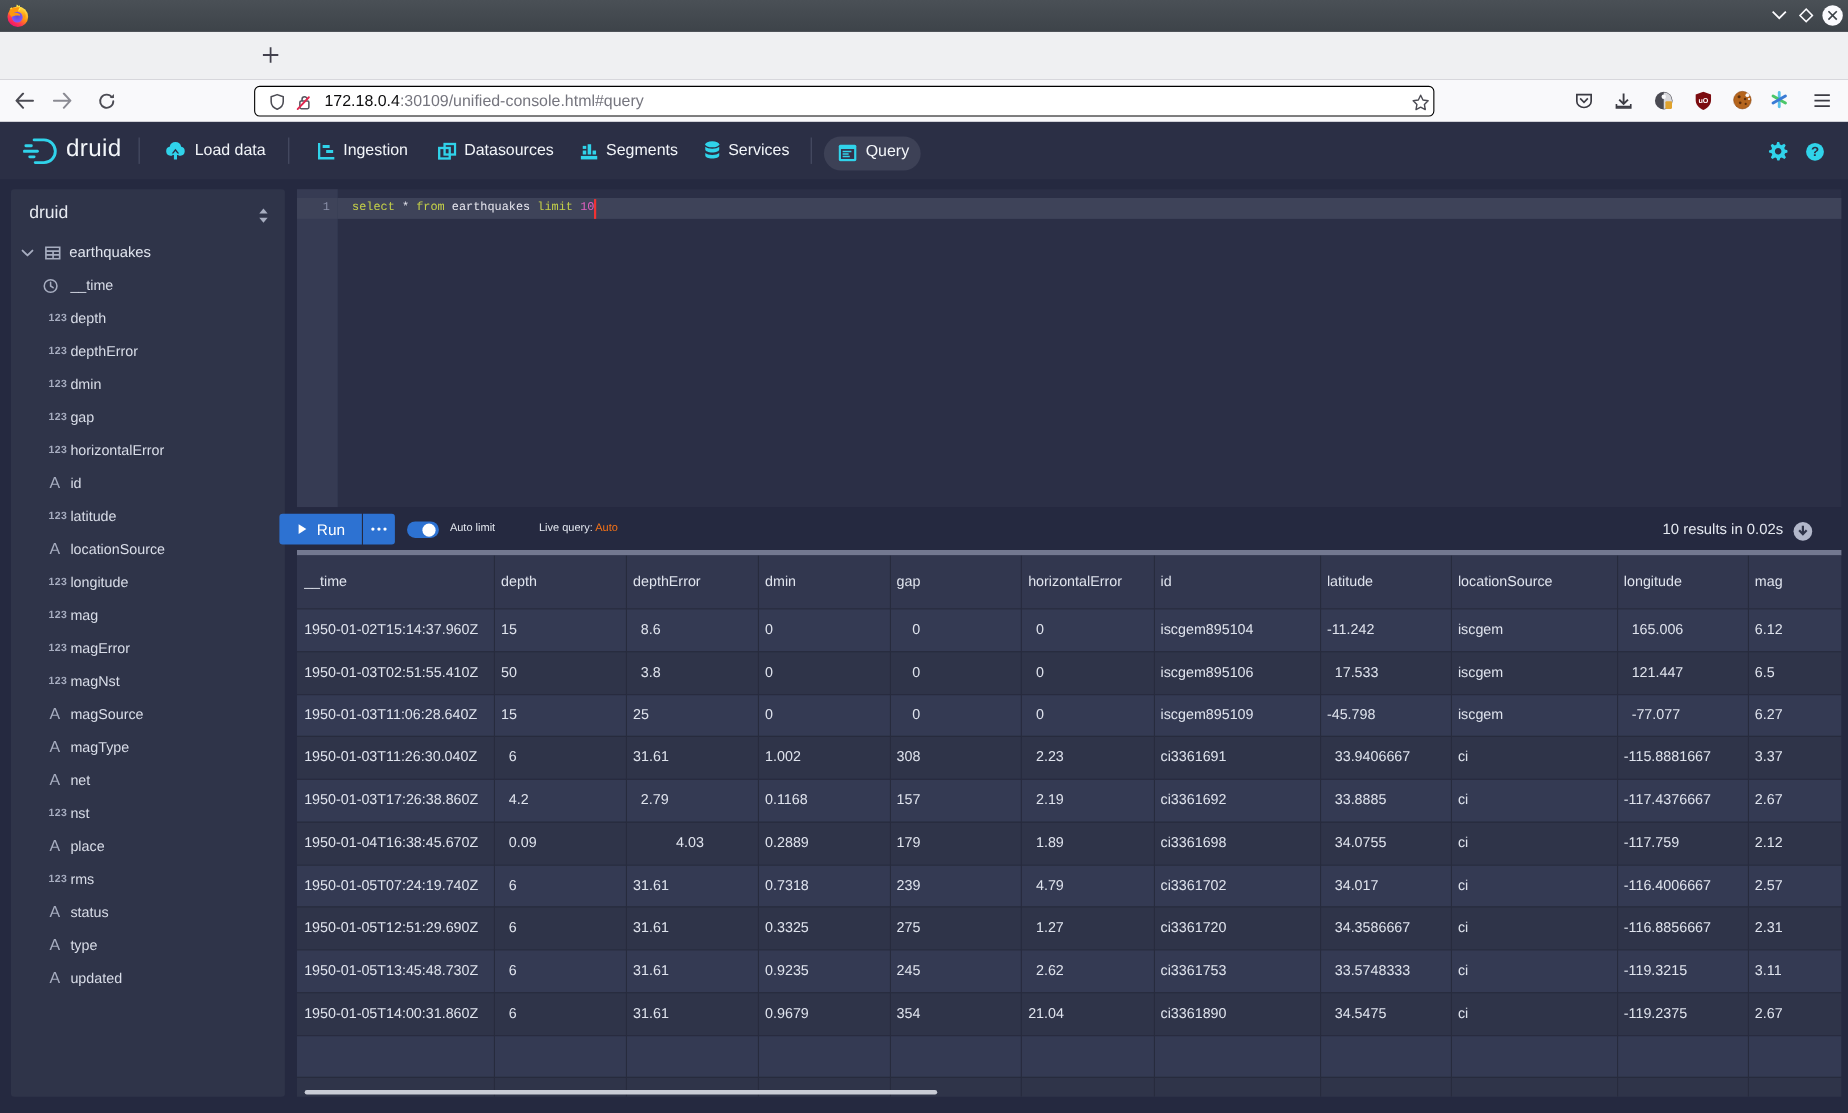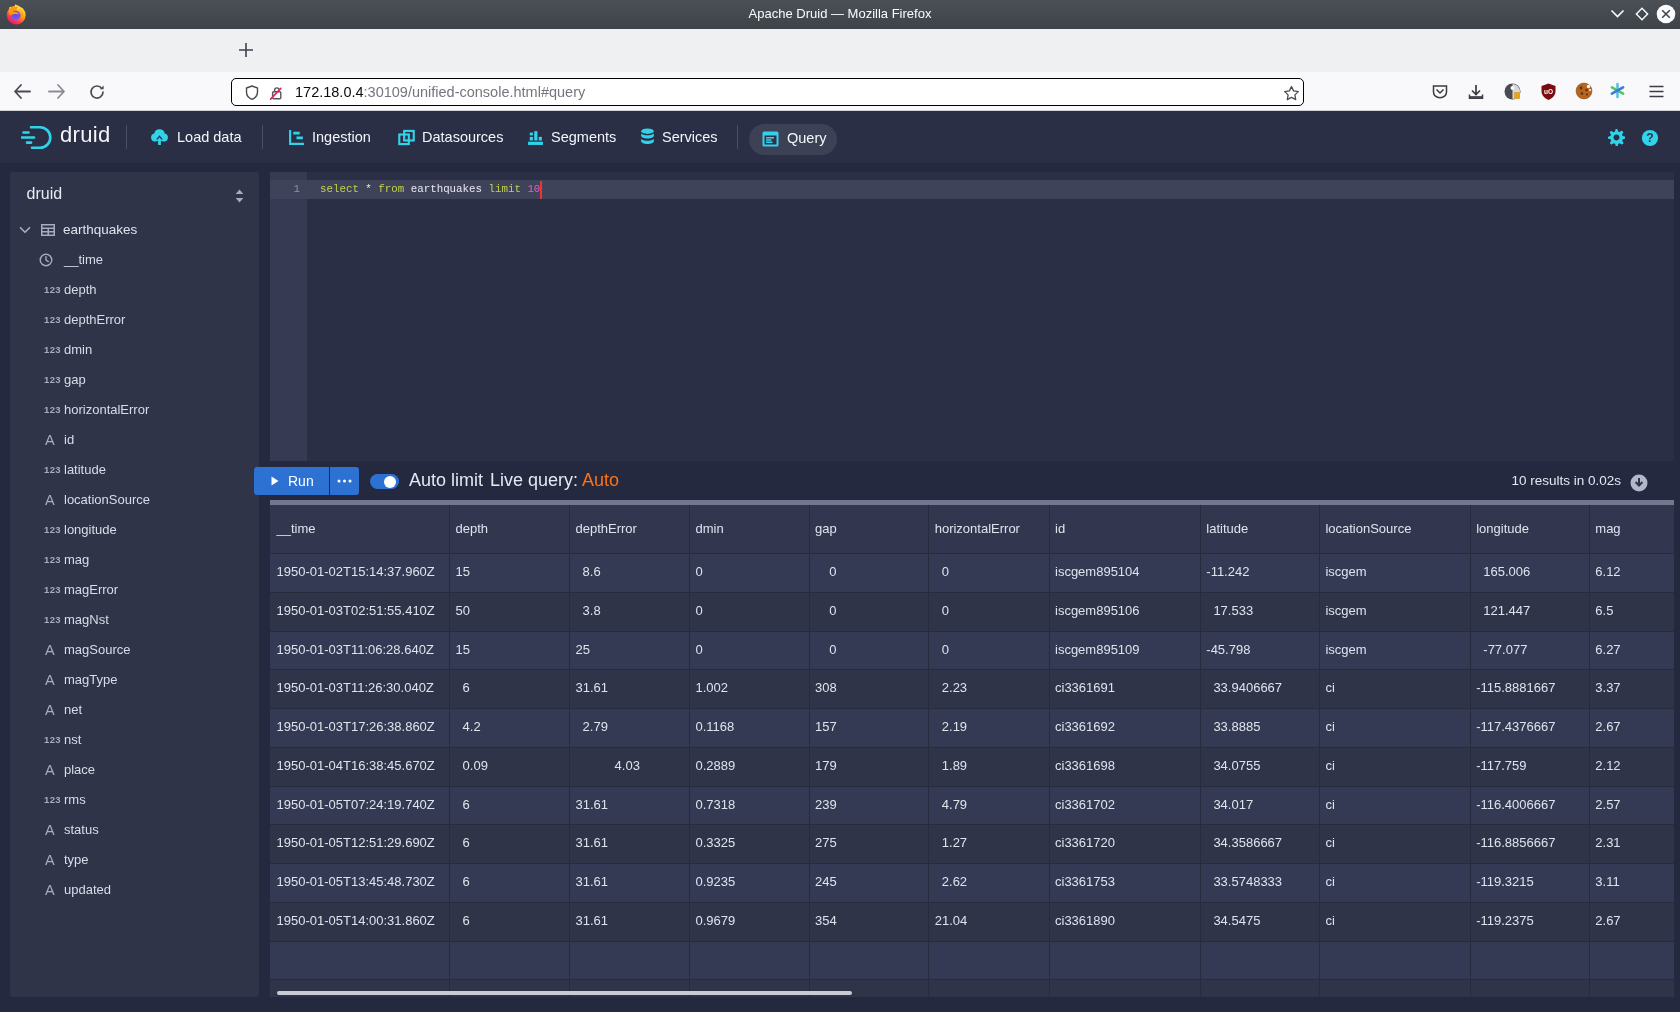--- a/index.html
+++ b/index.html
@@ -44,21 +44,21 @@
   #code { left:50px; top:8px; height:19px; line-height:19px;
     font-family:"Liberation Mono",monospace; font-size:10.8px; color:#e8e8f0; white-space:pre; }
   .kw { color:#c5d148; } .num { color:#e060c0; }
 
   
   #runbar { left:254px; top:461px; width:1404px; height:39px; }
   #runbtn { left:0; top:6px; width:75px; height:28px; background:#2d72d2; border-radius:3px 0 0 3px; }
   #dotsbtn { left:76px; top:6px; width:29px; height:28px; background:#2d72d2; border-radius:0 3px 3px 0; }
   #toggle { left:116px; top:13px; width:29px; height:15px; background:#2d72d2; border-radius:8px; }
   #toggle .kn { left:14px; top:1.5px; width:12px; height:12px; background:#fff; border-radius:50%; }
-  .rbtxt { top:0; height:39px; line-height:39px; color:#e4e8f0; font-size:18px; }
+  .rbtxt { top:0; height:39px; line-height:39px; color:#e4e8f0; font-size:10px; }
 
   #divider { left:270px; top:500px; width:1404px; height:5px; background:#737890; }
 
   
   #rtable { left:270px; top:505px; width:1404px; height:492px; background:#2f3449; overflow:hidden; }
   #thead { left:0; top:0; width:1404px; height:48px; background:#32374f; }
   .th { top:0; height:48px; line-height:48px; font-size:13px; color:#dfe3ed; }
   .trow { left:0; width:1404px; height:38.73px; }
   .odd { background:#343a53; }
   .even { background:#2f3449; }
@@ -88,21 +88,20 @@
       </radialGradient>
     </defs>
     <circle cx="12.2" cy="13.2" r="9.4" fill="url(#ffbody)"></circle>
     <path d="M11.2 2.2c1.7.9 2.6 2.1 3 3.4 1.8.4 3.9 1.6 4.8 4.4.9 3-.1 5.4-1.1 4.4-.8-.7-.2-2.5-2.1-4-1.3-1-3.1-.8-3.9-2.7-.5-1.3-1.5-3.6-.7-5.5z" fill="url(#ffflame)"></path>
     <path d="M13.5 2.6c.9 1.3 1.2 2.7.9 4.1l-1.8 1.2z" fill="#fff44f"></path>
     <path d="M5 6.5c.8-.9 2-1.6 3-1.7.6 0 .8.5 1.7.5 1.1 0 2.4-1.2 4.6-.4-1.3 1.2-2 2.6-1.8 4L8 11.5c-1.7-.2-2.8 1-2.8 1C4.6 10.4 4.3 8.3 5 6.5z" fill="#ff980e"></path>
     <path d="M4.8 6.2c.5-.7 1.2-1.3 2-1.7l.4 1.8z" fill="#ffd43c"></path>
     <circle cx="11.7" cy="13.6" r="4.9" fill="url(#ffcore)"></circle>
     <path d="M6.6 10.8c1.9-1.4 4.8-1.6 6.8-.3 1.6 1 1.5 2.1-.3 1.7-2.4-.5-4.3-.1-6.5 1.2-.7.4-.7-1.7 0-2.6z" fill="#ff980e"></path>
   </svg>
-  <div class="abs title">Apache Druid — Mozilla Firefox</div>
   <svg class="abs" style="left:1610px;top:9px;" width="15" height="10" viewBox="0 0 15 10">
       <path d="M1.5 1.5l6 6 6-6" stroke="#fbfbfe" stroke-width="1.6" fill="none"></path>
     </svg>
   <svg class="abs" style="left:1635px;top:7px;" width="14" height="14" viewBox="0 0 14 14">
       <rect x="3" y="3" width="8" height="8" transform="rotate(45 7 7)" stroke="#fbfbfe" stroke-width="1.4" fill="none"></rect>
     </svg>
   <svg class="abs" style="left:1656px;top:4px;" width="20" height="20" viewBox="0 0 20 20">
       <circle cx="10" cy="10" r="9.3" fill="#fbfbfe"></circle>
       <path d="M6.2 6.2l7.6 7.6M13.8 6.2l-7.6 7.6" stroke="#3c4248" stroke-width="1.5"></path>
     </svg>

